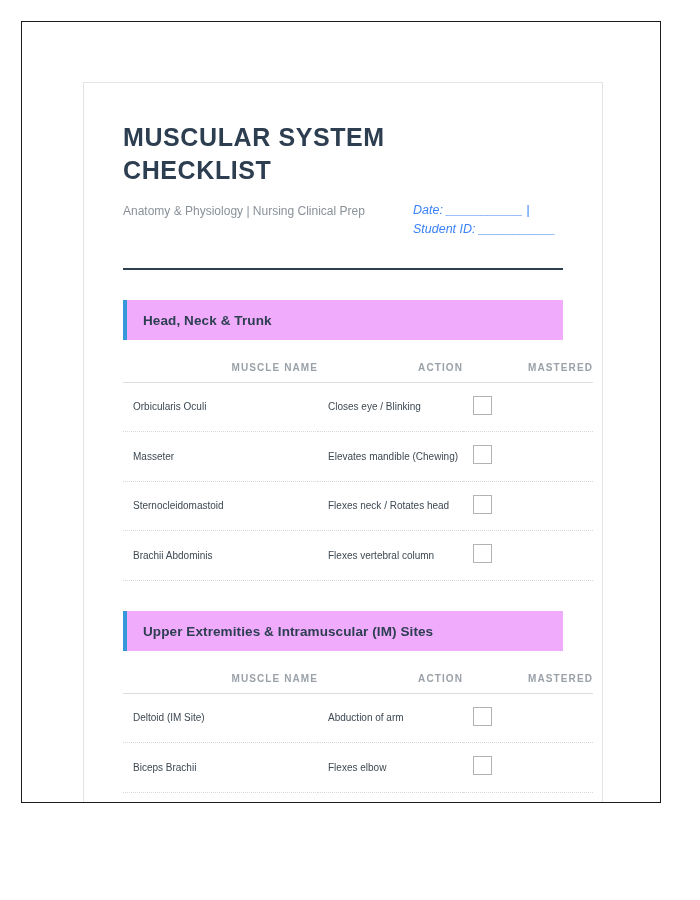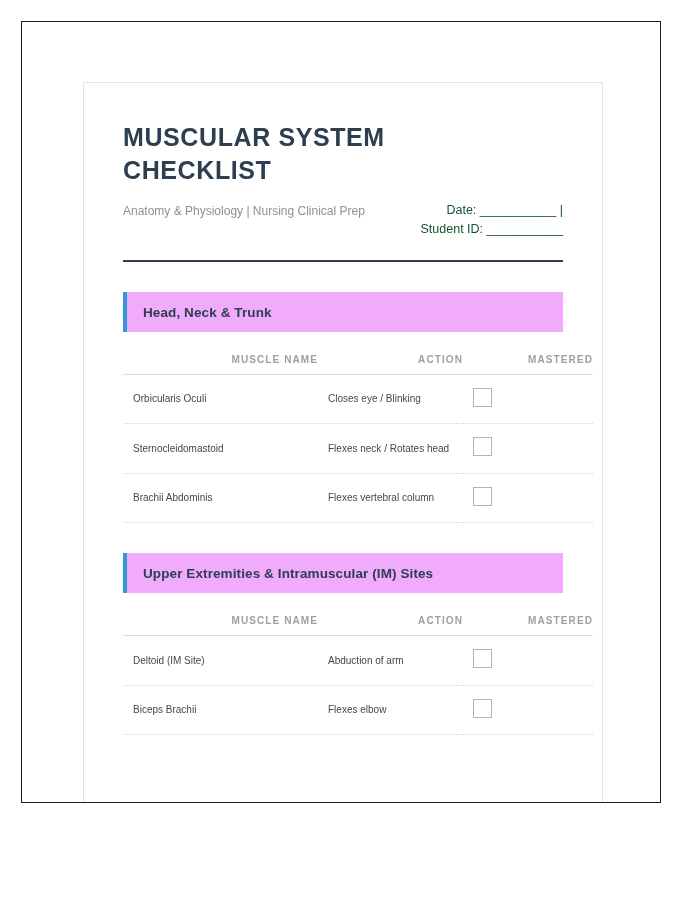--- a/index.html
+++ b/index.html
@@ -42,21 +42,21 @@
     overflow: hidden;
   }
 
   .doc-inner {
     padding: 38px 39px 0 39px;
   }
 
   
   .doc-header {
     border-bottom: 2px solid #2c3e50;
-    padding-bottom: 20px;
+    padding-bottom: 28px;
   }
   .doc-title {
     font-size: 25px;
     font-weight: bold;
     color: #2c3e50;
     letter-spacing: 0.6px;
     line-height: 1.32;
     margin: 0 0 16px 0;
     max-width: 330px;
   }
@@ -68,26 +68,27 @@
   }
   .doc-subtitle {
     font-size: 12px;
     color: #8a9199;
     line-height: 1.4;
     flex: 0 1 auto;
     max-width: 268px;
   }
   .doc-meta {
     font-size: 12.5px;
-    color: #14532d;
+    color: #3b82f6;
     line-height: 1.55;
-    text-align: right;
+    text-align: left;
     flex: 0 0 auto;
     width: 150px;
     margin-top: -2px;
+    font-style: italic;
   }
 
   
   .section { margin-top: 30px; }
   .section-header {
     background: #f0abfc;
     border-left: 4px solid #3498db;
     padding: 11px 0 11px 16px;
     box-sizing: border-box;
   }
@@ -163,20 +164,25 @@
                   <th class="col-mastered">MASTERED</th>
                 </tr>
               </thead>
               <tbody>
                 <tr>
                   <td class="col-muscle">Orbicularis Oculi</td>
                   <td class="col-action">Closes eye / Blinking</td>
                   <td class="col-mastered"><span class="checkbox"></span></td>
                 </tr>
                 <tr>
+                  <td class="col-muscle">Masseter</td>
+                  <td class="col-action">Elevates mandible (Chewing)</td>
+                  <td class="col-mastered"><span class="checkbox"></span></td>
+                </tr>
+                <tr>
                   <td class="col-muscle">Sternocleidomastoid</td>
                   <td class="col-action">Flexes neck / Rotates head</td>
                   <td class="col-mastered"><span class="checkbox"></span></td>
                 </tr>
                 <tr>
                   <td class="col-muscle">Brachii Abdominis</td>
                   <td class="col-action">Flexes vertebral column</td>
                   <td class="col-mastered"><span class="checkbox"></span></td>
                 </tr>
               </tbody>

